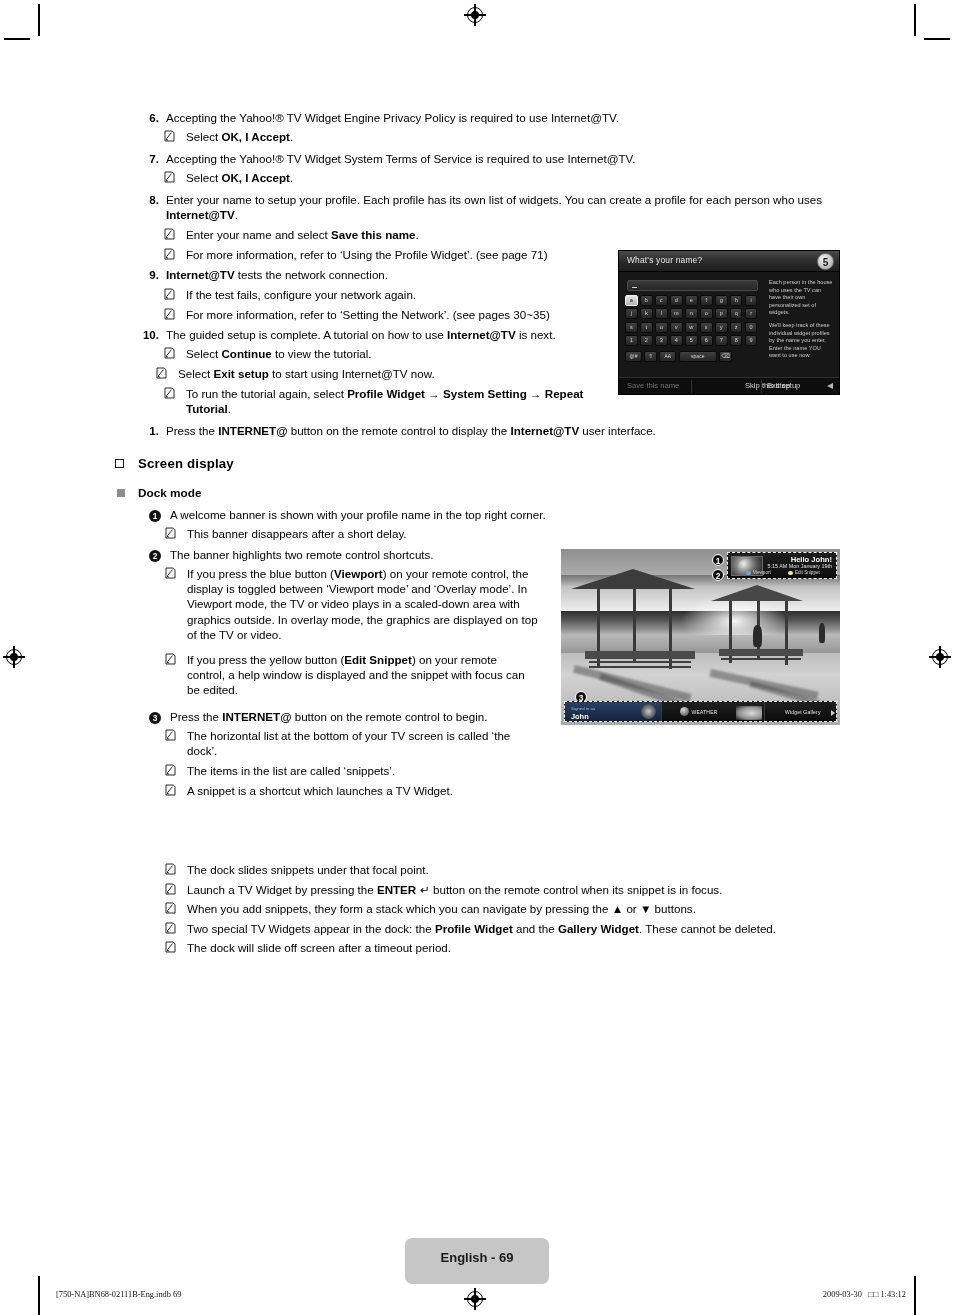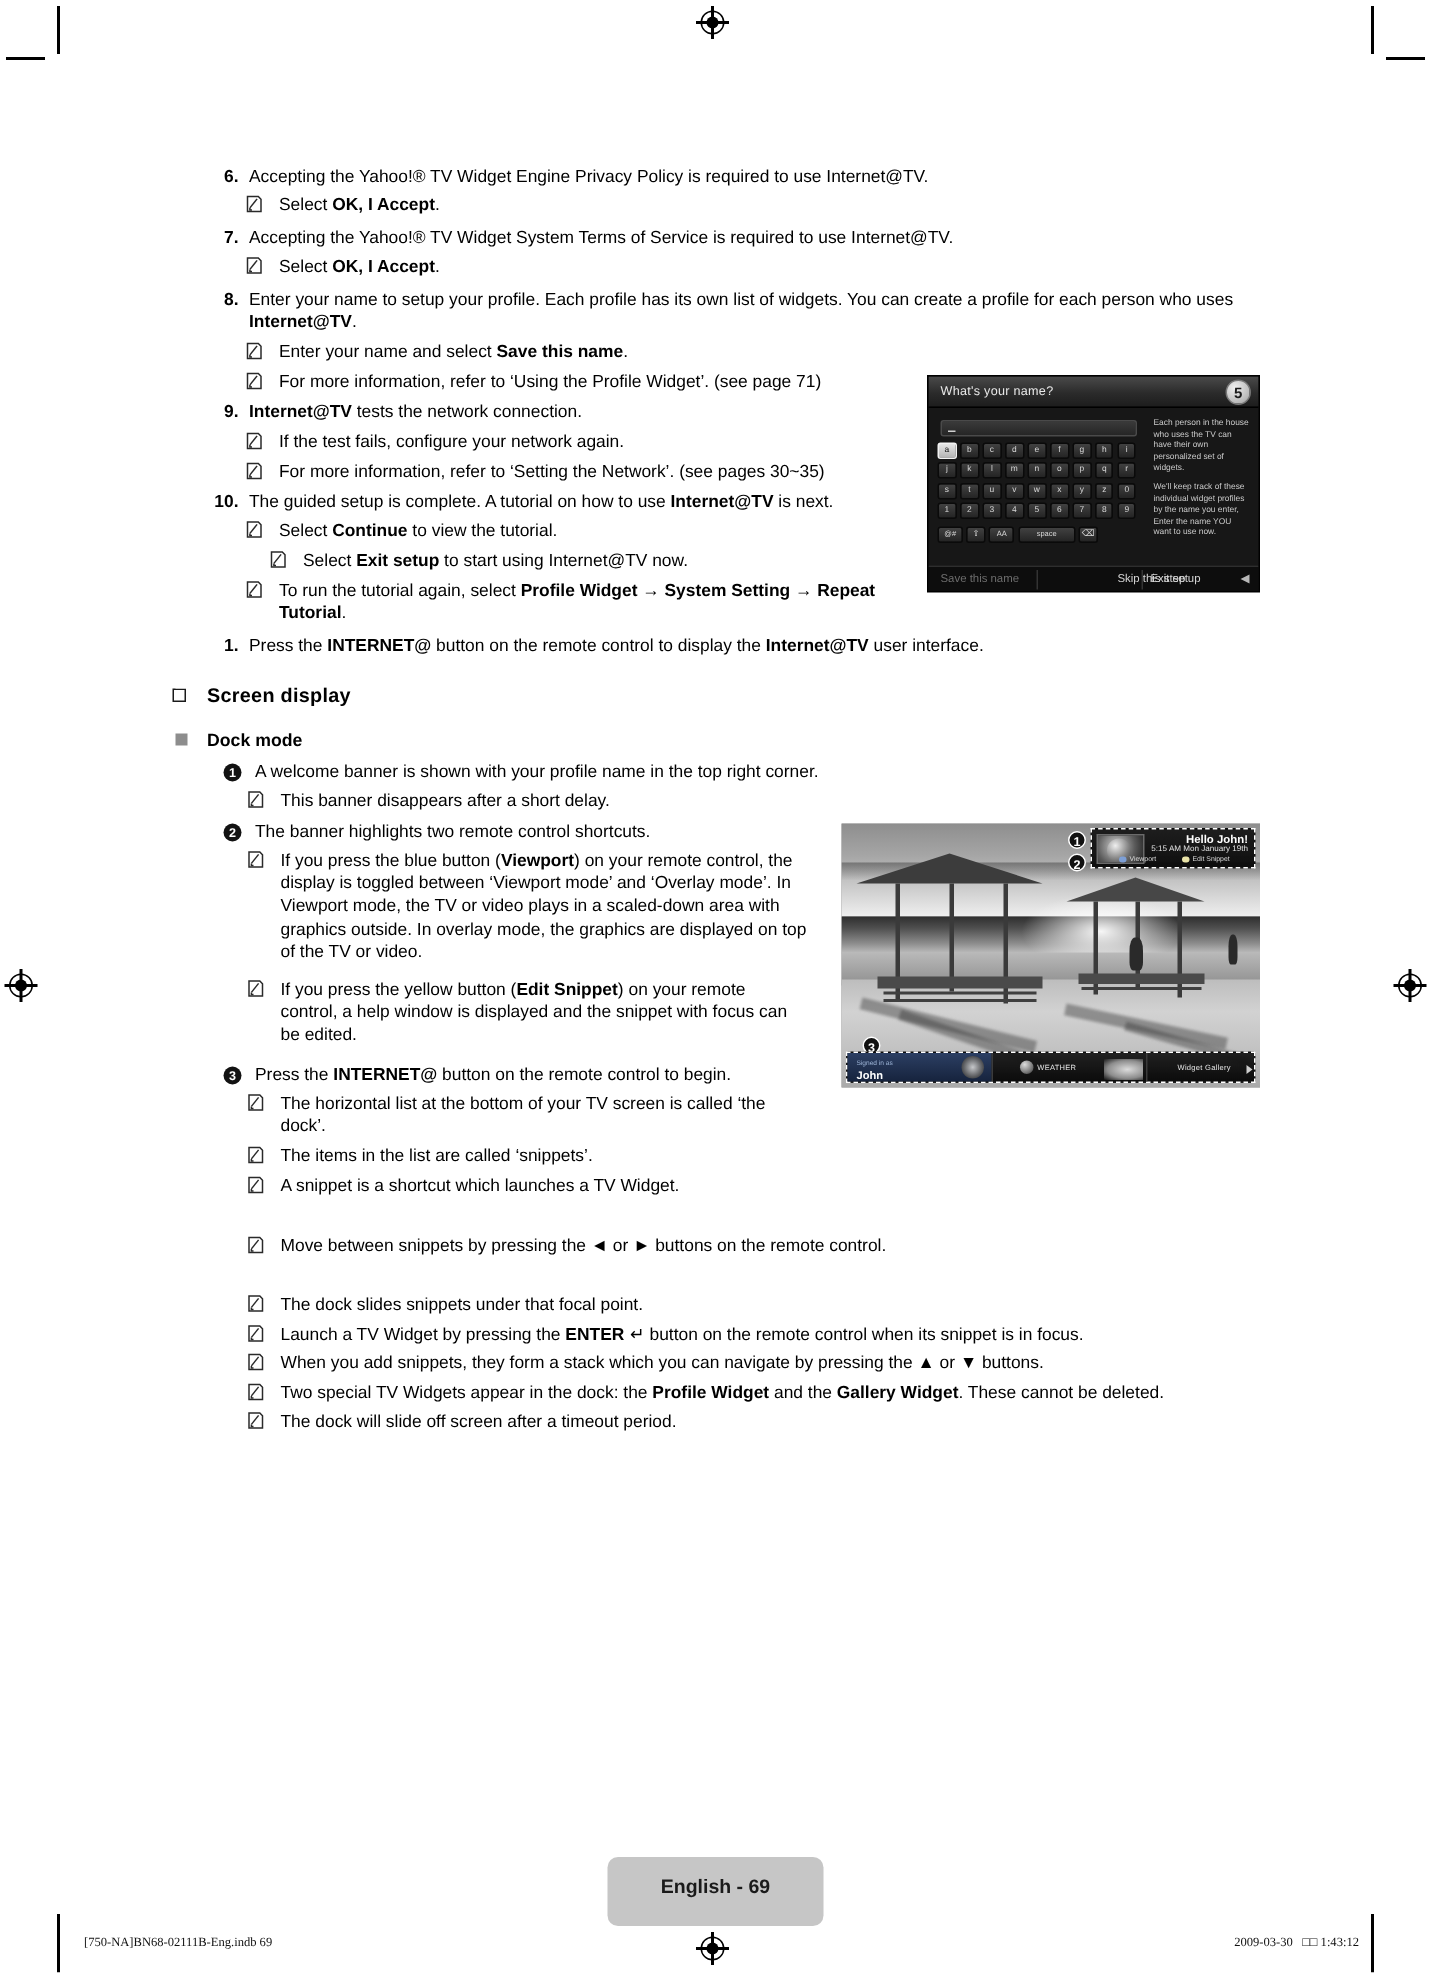--- a/index.html
+++ b/index.html
@@ -407,21 +407,21 @@
       <span class="txt">The guided setup is complete. A tutorial on how to use <b>Internet@TV</b> is next.</span>
     </div>
     <div class="note" style="left:164px;top:346px;width:440px;">
       <span class="nicon"><span class="pencil"><svg width="11" height="12" viewBox="0 0 11 12">
               <path d="M1 1 L8.2 1 L10 2.9 L10 11 L1 11 Z" fill="none" stroke="#2a2a2a" stroke-width="1"></path>
               <path d="M2.6 8.6 L7.4 2.6" stroke="#2a2a2a" stroke-width="1" fill="none"></path>
               <path d="M2.6 8.6 L2.6 10 L4 10" stroke="#2a2a2a" stroke-width="1" fill="none"></path>
             </svg></span></span>
       <span class="ntxt">Select <b>Continue</b> to view the tutorial.</span>
     </div>
-    <div class="note" style="left:180px;top:366px;width:440px;">
+    <div class="note" style="left:156px;top:366px;width:440px;">
       <span class="nicon"><span class="pencil"><svg width="11" height="12" viewBox="0 0 11 12">
               <path d="M1 1 L8.2 1 L10 2.9 L10 11 L1 11 Z" fill="none" stroke="#2a2a2a" stroke-width="1"></path>
               <path d="M2.6 8.6 L7.4 2.6" stroke="#2a2a2a" stroke-width="1" fill="none"></path>
               <path d="M2.6 8.6 L2.6 10 L4 10" stroke="#2a2a2a" stroke-width="1" fill="none"></path>
             </svg></span></span>
       <span class="ntxt">Select <b>Exit setup</b> to start using Internet@TV now.</span>
     </div>
     <div class="note" style="left:164px;top:386px;width:442px;">
       <span class="nicon"><span class="pencil"><svg width="11" height="12" viewBox="0 0 11 12">
               <path d="M1 1 L8.2 1 L10 2.9 L10 11 L1 11 Z" fill="none" stroke="#2a2a2a" stroke-width="1"></path>
@@ -502,28 +502,20 @@
           </svg></span></span>
     <span class="ntxt">The horizontal list at the bottom of your TV screen is called ‘the dock’.</span>
   </div>
   <div class="note" style="left:165px;top:783px;width:500px;">
     <span class="nicon"><span class="pencil"><svg width="11" height="12" viewBox="0 0 11 12">
             <path d="M1 1 L8.2 1 L10 2.9 L10 11 L1 11 Z" fill="none" stroke="#2a2a2a" stroke-width="1"></path>
             <path d="M2.6 8.6 L7.4 2.6" stroke="#2a2a2a" stroke-width="1" fill="none"></path>
             <path d="M2.6 8.6 L2.6 10 L4 10" stroke="#2a2a2a" stroke-width="1" fill="none"></path>
           </svg></span></span>
     <span class="ntxt">A snippet is a shortcut which launches a TV Widget.</span>
-  </div>
-  <div class="note" style="left:165px;top:823px;width:600px;">
-    <span class="nicon"><span class="pencil"><svg width="11" height="12" viewBox="0 0 11 12">
-            <path d="M1 1 L8.2 1 L10 2.9 L10 11 L1 11 Z" fill="none" stroke="#2a2a2a" stroke-width="1"></path>
-            <path d="M2.6 8.6 L7.4 2.6" stroke="#2a2a2a" stroke-width="1" fill="none"></path>
-            <path d="M2.6 8.6 L2.6 10 L4 10" stroke="#2a2a2a" stroke-width="1" fill="none"></path>
-          </svg></span></span>
-    <span class="ntxt">Move between snippets by pressing the ◄ or ► buttons on the remote control.</span>
   </div>
   <div class="note" style="left:165px;top:882px;width:700px;">
     <span class="nicon"><span class="pencil"><svg width="11" height="12" viewBox="0 0 11 12">
             <path d="M1 1 L8.2 1 L10 2.9 L10 11 L1 11 Z" fill="none" stroke="#2a2a2a" stroke-width="1"></path>
             <path d="M2.6 8.6 L7.4 2.6" stroke="#2a2a2a" stroke-width="1" fill="none"></path>
             <path d="M2.6 8.6 L2.6 10 L4 10" stroke="#2a2a2a" stroke-width="1" fill="none"></path>
           </svg></span></span>
     <span class="ntxt">Launch a TV Widget by pressing the <b>ENTER</b> ↵ button on the remote control when its snippet is in focus.</span>
   </div>
   <div class="note" style="left:165px;top:862px;width:600px;">

